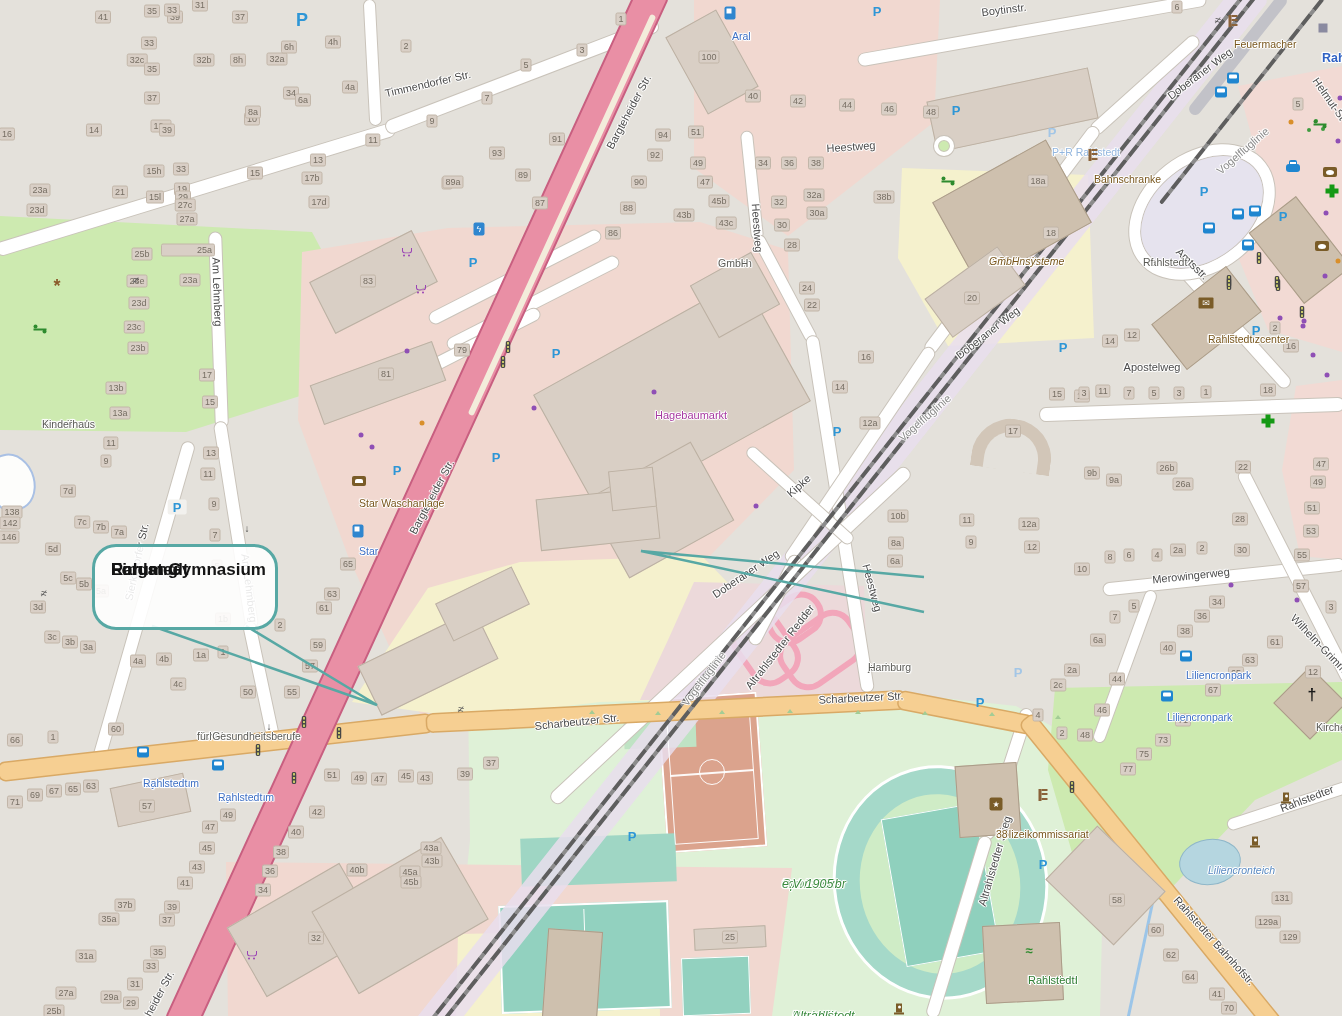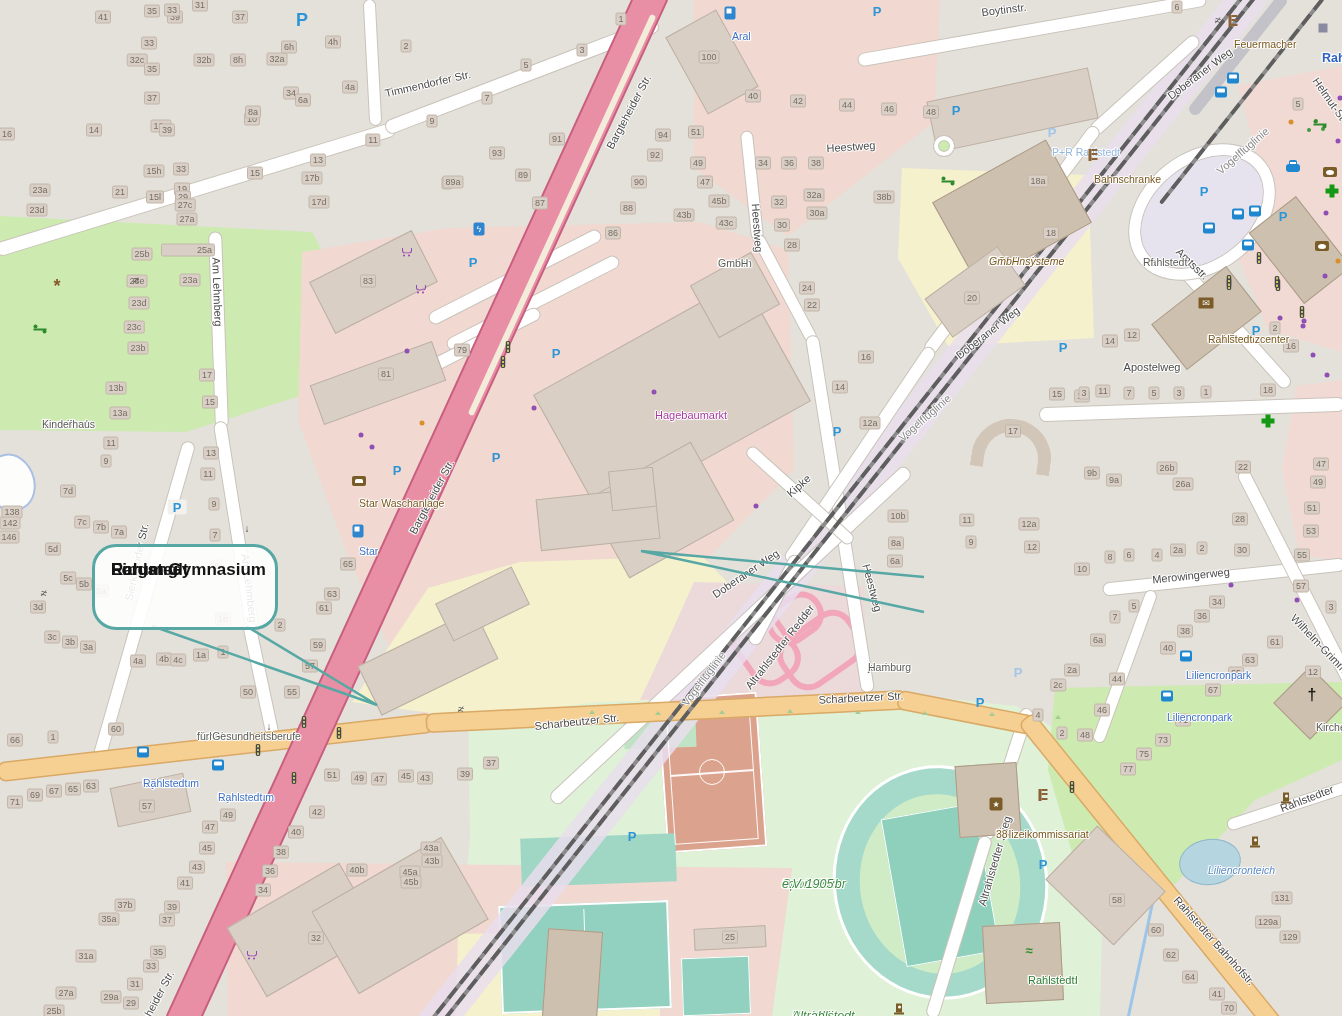--- a/index.html
+++ b/index.html
@@ -390,21 +390,21 @@
     <div class="hn" style="left: 53px; top: 549px;">5d</div>
     <div class="hn" style="left: 68px; top: 578px;">5c</div>
     <div class="hn" style="left: 84px; top: 584px;">5b</div>
     <div class="hn" style="left: 101px; top: 591px;">5a</div>
     <div class="hn" style="left: 38px; top: 607px;">3d</div>
     <div class="hn" style="left: 52px; top: 637px;">3c</div>
     <div class="hn" style="left: 70px; top: 642px;">3b</div>
     <div class="hn" style="left: 88px; top: 647px;">3a</div>
     <div class="hn" style="left: 138px; top: 661px;">4a</div>
     <div class="hn" style="left: 164px; top: 659px;">4b</div>
-    <div class="hn" style="left: 178px; top: 660px; text-align: right;">4c</div>
+    <div class="hn" style="left: 178px; top: 684px; text-align: right;">4c</div>
     <div class="hn" style="left: 201px; top: 655px;">1a</div>
     <div class="hn" style="left: 223px; top: 652px;">1</div>
     <div class="hn" style="left: 223px; top: 619px;">1b</div>
     <div class="hn" style="left: 215px; top: 535px;">7</div>
     <div class="hn" style="left: 217px; top: 566px;">5</div>
     <div class="hn" style="left: 348px; top: 564px;">65</div>
     <div class="hn" style="left: 332px; top: 594px;">63</div>
     <div class="hn" style="left: 324px; top: 608px;">61</div>
     <div class="hn" style="left: 280px; top: 625px;">2</div>
     <div class="hn" style="left: 318px; top: 645px;">59</div>

